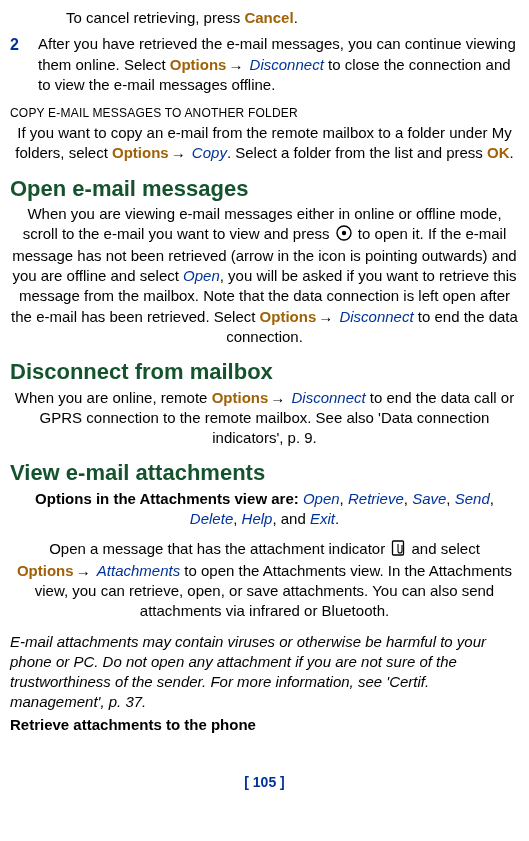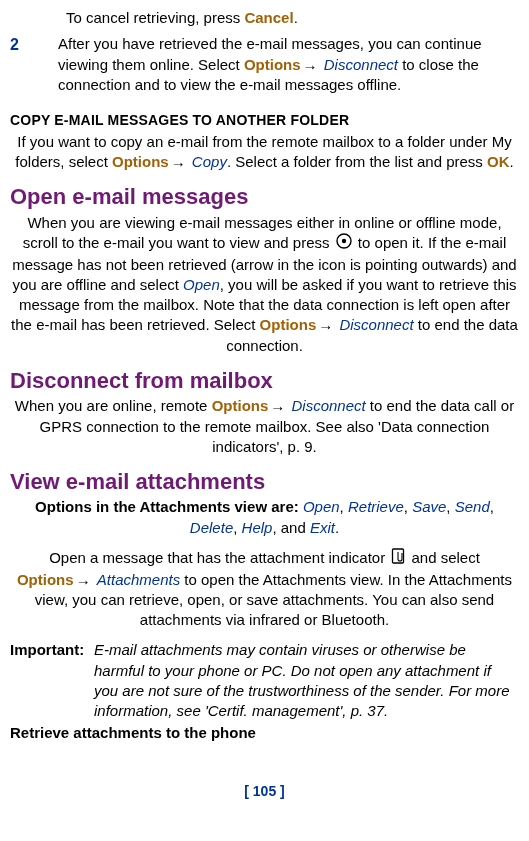--- a/index.html
+++ b/index.html
@@ -8,32 +8,32 @@
     width: 529px;
     box-sizing: border-box;
     font-family: "Trebuchet MS", "Lucida Sans", Verdana, sans-serif;
     font-size: 15px;
     line-height: 1.35;
     color: #000;
   }
   .step-line { margin: 0 0 6px 0; padding-left: 56px; }
   .step-row { display: flex; margin-bottom: 6px; }
   .step-num { flex: 0 0 28px; color: #003399; font-weight: bold; font-size: 16px; text-align: left; }
-  .step-body { flex: 1 1 auto; margin-left: 20px; }
+  .step-body { flex: 1 1 auto; }
   .bold { font-weight: bold; }
   .blue-bold { color: #a16207; font-weight: bold; }
   .blue-ital { color: #003399; font-style: italic; }
   .section-head-sm {
-    font-weight: bold;
-    font-size: 14px;
-    margin: 16px 0 2px 0;
+    font-weight: normal;
+    font-size: 12px;
+    margin: 10px 0 2px 0;
     letter-spacing: 0.2px;
   }
   .h2 {
-    color: #701a75;
+    color: #14532d;
     font-weight: bold;
     font-size: 22px;
     margin: 12px 0 0 0;
     line-height: 1.2;
   }
   p { margin: 2px 0 10px 0; text-align: center; }
   .arrow { padding: 0 2px; }
   .icon {
     display: inline-block;
     vertical-align: middle;
@@ -89,19 +89,18 @@
 </p>
 
 <p>
   <span>Open a message that has the attachment indicator </span><span class="icon"><svg width="14" height="16" viewBox="0 0 14 16">
         <rect x="1.5" y="1" width="11" height="14" rx="1" fill="none" stroke="#000" stroke-width="1.3"></rect>
         <path d="M7 4 v7 a2 2 0 0 0 4 0 V5" fill="none" stroke="#000" stroke-width="1.1"></path>
       </svg></span><span> and select </span><span class="blue-bold">Options</span><span class="arrow">→</span> <span class="blue-ital">Attachments</span><span> to open the Attachments view. In the Attachments view, you can retrieve, open, or save attachments. You can also send attachments via infrared or Bluetooth.</span>
 </p>
 
 <div class="important-row">
-  <div class="important-label">Important:</div>
   <div class="important-text">E-mail attachments may contain viruses or otherwise be harmful to your phone or PC. Do not open any attachment if you are not sure of the trustworthiness of the sender. For more information, see 'Certif. management', p. 37.</div>
 </div>
 
 <div class="retrieve-head">Retrieve attachments to the phone</div>
 
 <div class="footer">[ 105 ]</div>
 
 </body></html>

